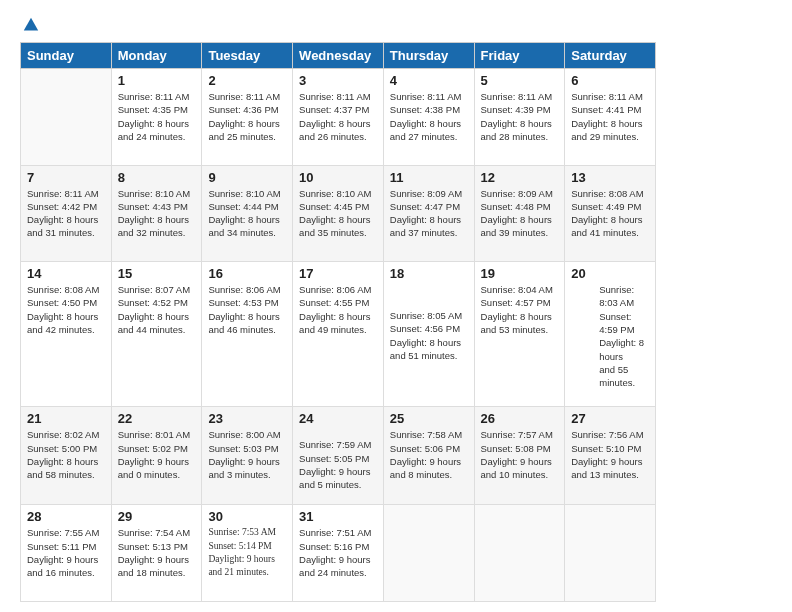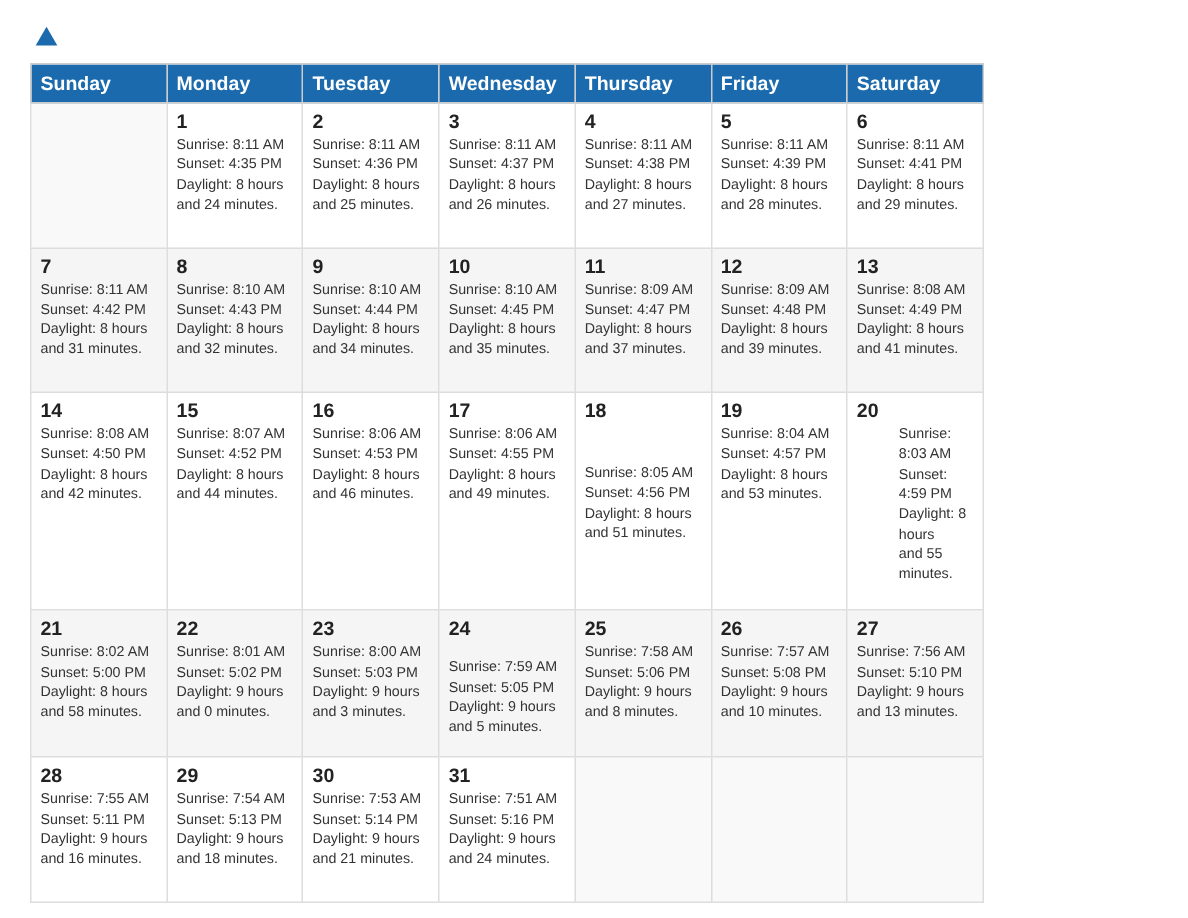--- a/index.html
+++ b/index.html
@@ -343,21 +343,21 @@
           </td>
           <td>
             <span class="day-number">29</span>
             <div class="day-info" style="white-space: pre-line;">Sunrise: 7:54 AM
 Sunset: 5:13 PM
 Daylight: 9 hours
 and 18 minutes.</div>
           </td>
           <td>
             <span class="day-number">30</span>
-            <div class="day-info" style="white-space: pre-line;">Sunrise: 7:53 AM
+            <div class="day-info" style="white-space: pre-line; font-family: Liberation Serif, serif;">Sunrise: 7:53 AM
 Sunset: 5:14 PM
 Daylight: 9 hours
 and 21 minutes.</div>
           </td>
           <td>
             <span class="day-number">31</span>
             <div class="day-info" style="white-space: pre-line;">Sunrise: 7:51 AM
 Sunset: 5:16 PM
 Daylight: 9 hours
 and 24 minutes.</div>

